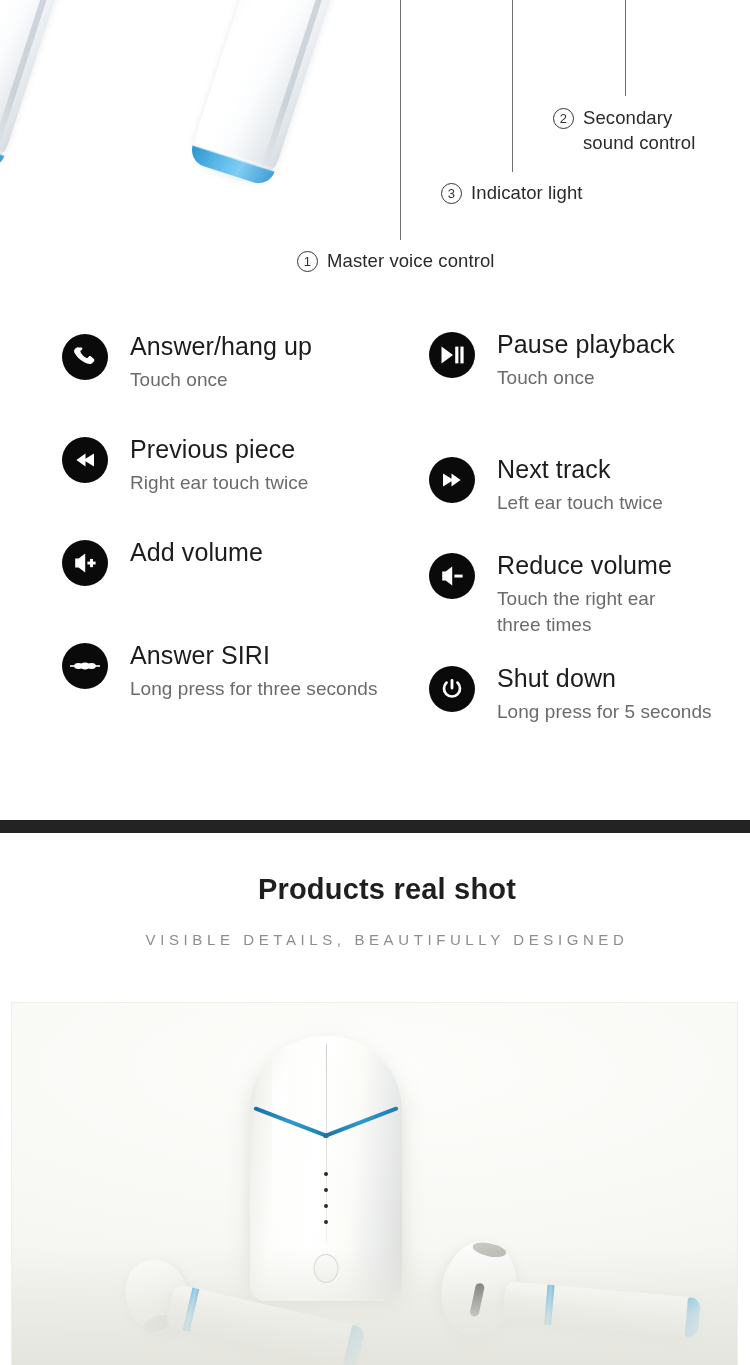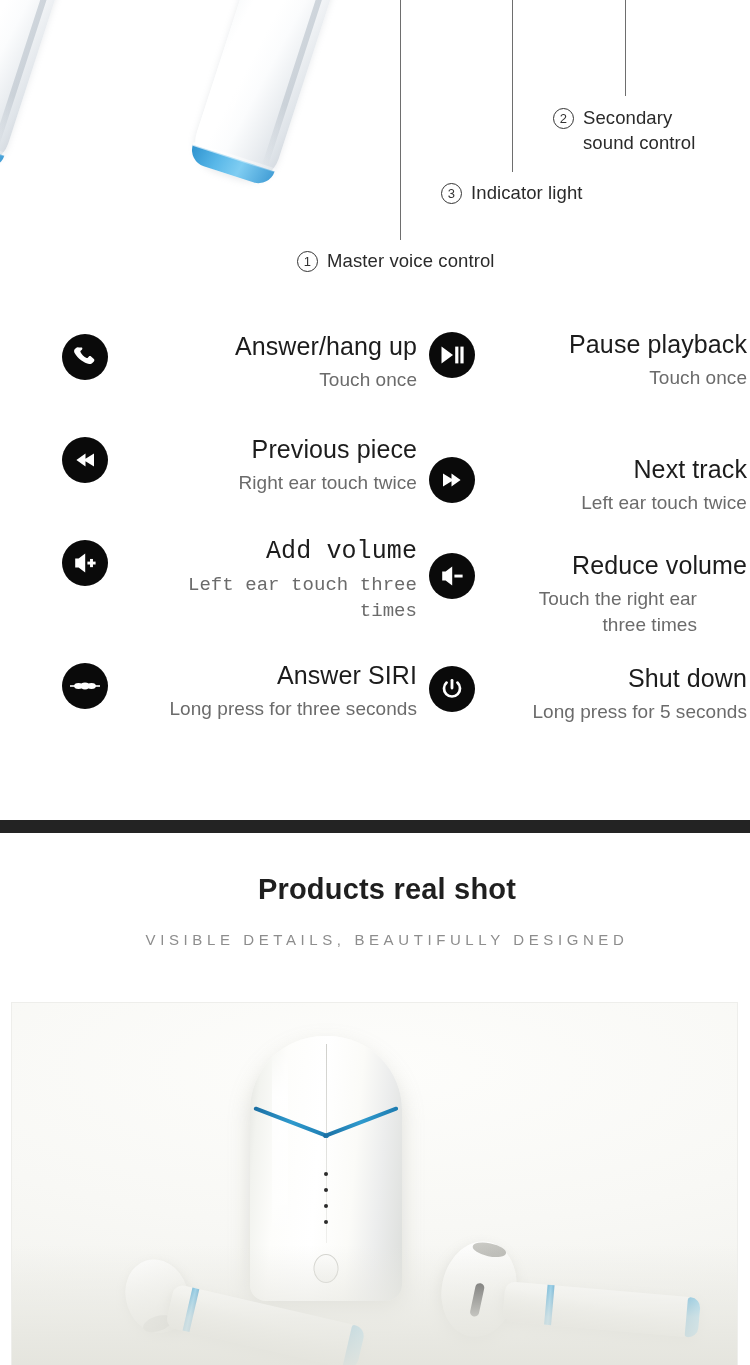--- a/index.html
+++ b/index.html
@@ -128,21 +128,20 @@
   }
   .feat-col { position:absolute; }
   #col-left  { left:62px;  width:355px; }
   #col-right { left:429px; width:318px; }
 
   .feat {
     position:relative;
     padding-left:68px;
     margin-bottom:27px;
     min-height:66px;
-    text-align:right;
   }
   .feat-icon {
     position:absolute;
     left:0; top:2px;
     width:46px; height:46px;
     border-radius:50%;
     background:#0a0a0a;
     display:flex;
     align-items:center;
     justify-content:center;
@@ -159,21 +158,21 @@
     font-size:19px;
     color:#6b6b6b;
     line-height:1.35;
     margin-top:7px;
     letter-spacing:.05px;
   }
 
   
   #col-left  .feat:nth-child(1){ margin-top:10px; }
   #col-left  .feat:nth-child(2){ margin-top:37px; }
-  #col-left  .feat:nth-child(3){ margin-top:37px;font-family:Liberation Mono, monospace; }
+  #col-left  .feat:nth-child(3){ margin-top:37px; }
   #col-left  .feat:nth-child(4){ margin-top:37px; }
   
   #col-right .feat:nth-child(1){ margin-top:8px; }
   #col-right .feat:nth-child(2){ margin-top:59px; }
   #col-right .feat:nth-child(3){ margin-top:30px; }
   #col-right .feat:nth-child(4){ margin-top:22px; }
 
   
   .divider-bar {
     width:750px;
@@ -448,21 +447,20 @@
 
     <div class="feat">
       <span class="feat-icon">
         <svg width="26" height="26" viewBox="0 0 26 26" fill="#fff">
           <path d="M13.2 3.6 6.6 8.4H3.2v9.2h3.4l6.6 4.8z"></path>
           <rect x="15.4" y="11.6" width="8.2" height="2.9"></rect>
           <rect x="18.05" y="8.95" width="2.9" height="8.2"></rect>
         </svg>
       </span>
       <div class="feat-title">Add volume</div>
-      <div class="feat-desc">Left ear touch three times</div>
     </div>
 
     <div class="feat">
       <span class="feat-icon">
         <svg width="30" height="20" viewBox="0 0 30 20" fill="#fff">
           <rect x="0" y="9.2" width="30" height="1.6"></rect>
           <ellipse cx="8.5" cy="10" rx="4.4" ry="3"></ellipse>
           <ellipse cx="15" cy="10" rx="4.4" ry="3.4"></ellipse>
           <ellipse cx="21.5" cy="10" rx="4.4" ry="3"></ellipse>
         </svg>

